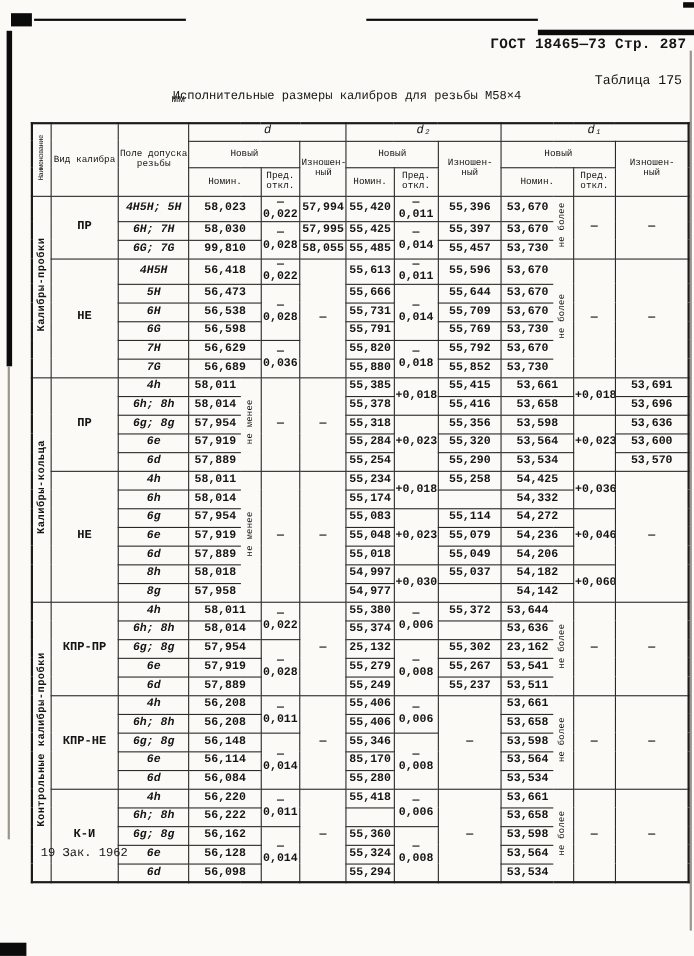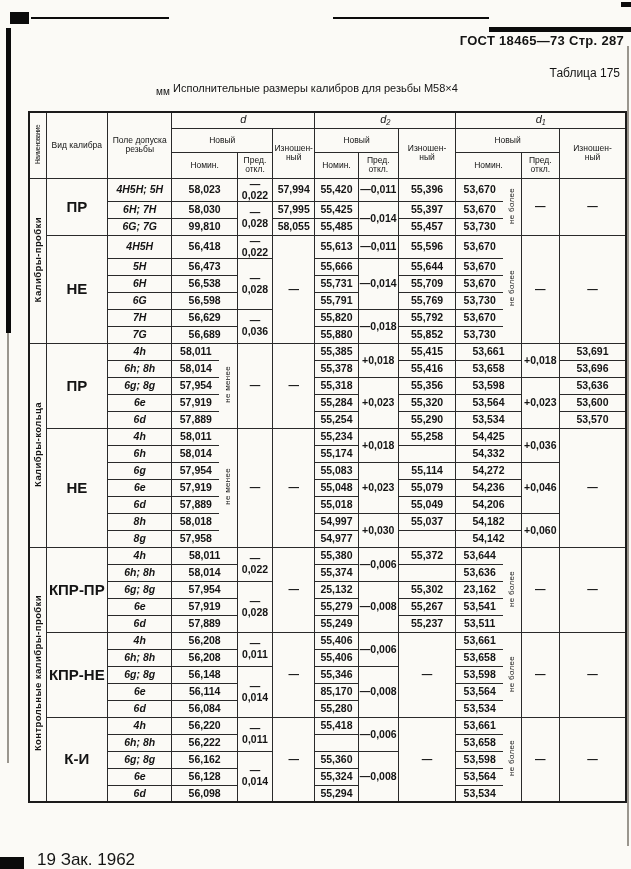--- a/index.html
+++ b/index.html
@@ -1,43 +1,43 @@
 <!DOCTYPE html>
 <html><head>
 <meta charset="utf-8">
 <style>
   * { box-sizing: border-box; }
   html,body { margin:0; padding:0; }
   .page {
     position: relative;
     width: 631px; height: 869px;
     background: #fbfaf6;
-    font-family: Liberation Sans, sans-serif;
+    font-family: Liberation Mono, monospace;
     color: #141414;
     overflow: hidden;
   }
   .gost-header {
     position: absolute; top: 33px; right: 7px;
     font-size: 13px; font-weight: 700; letter-spacing: .3px;
   }
   .table-label {
     position: absolute; top: 66px; right: 11px;
     font-size: 12px;
   }
   .page-title {
     position: absolute; top: 82px; left: 0; right: 0;
     text-align: center; font-size: 11px;
   }
   .units-label {
     position: absolute; top: 86px; left: 156px;
     font-size: 10px;
   }
   .printer-mark {
-    position: absolute; top: 850px; left: 37px;
-    font-size: 17px;
+    position: absolute; top: 770px; left: 37px;
+    font-size: 11px;
   }
   table.gauge {
     position: absolute; left: 28px; top: 111px;
     border-collapse: collapse; table-layout: fixed;
     width: 599px;
     border: 2px solid #1b1b1b;
   }
   .gauge td {
     border: 1px solid #2a2a2a;
     text-align: center; vertical-align: middle;
@@ -46,21 +46,21 @@
     line-height: 1.05;
     overflow: hidden;
   }
   .gauge thead tr:nth-child(1) { height: 16px; }
   .gauge thead tr:nth-child(2) { height: 24px; }
   .gauge thead tr:nth-child(3) { height: 26px; margin-top: 27px; }
   .gauge tbody tr { height: 17px; }
   .gauge td.hdr { font-weight: 400; font-size: 8.5px; }
   .gauge td.dlbl { font-style: italic; font-size: 11px; font-weight: 400; }
   .gauge td.tol { font-style: italic; }
-  .gauge td.kind { font-weight: 700; font-size: 15px; }
+  .gauge td.kind { font-weight: 700; font-size: 11px; }
   .vtext {
     writing-mode: vertical-rl; transform: rotate(180deg);
     display: inline-block; line-height: 1; white-space: nowrap;
   }
   td.namehdr .vtext { font-size: 6.5px; letter-spacing: -0.5px; }
   td.seclbl .vtext { font-weight: 700; font-size: 9.5px; letter-spacing: .4px; }
   td.qual { font-weight: 400; }
   td.qual .vtext { font-size: 8px; letter-spacing: .3px; }
   .gauge td.noR { border-right-style: hidden; }
   .gauge td.noL { border-left-style: hidden; }

